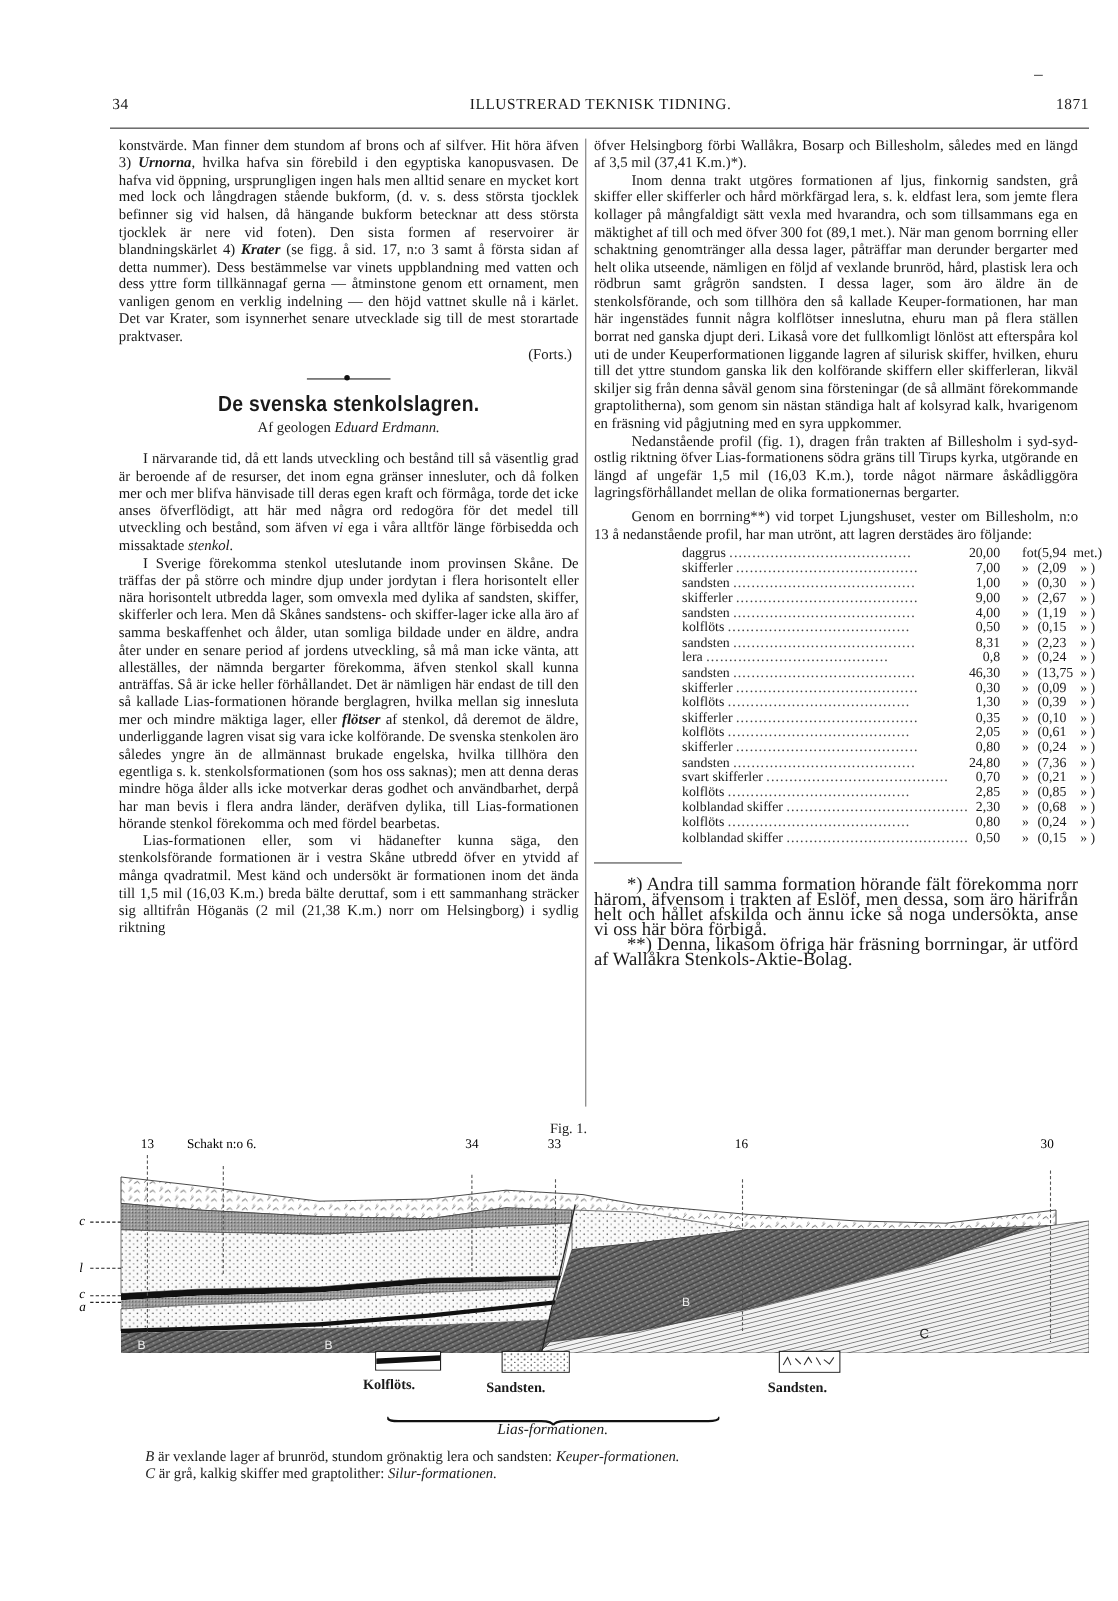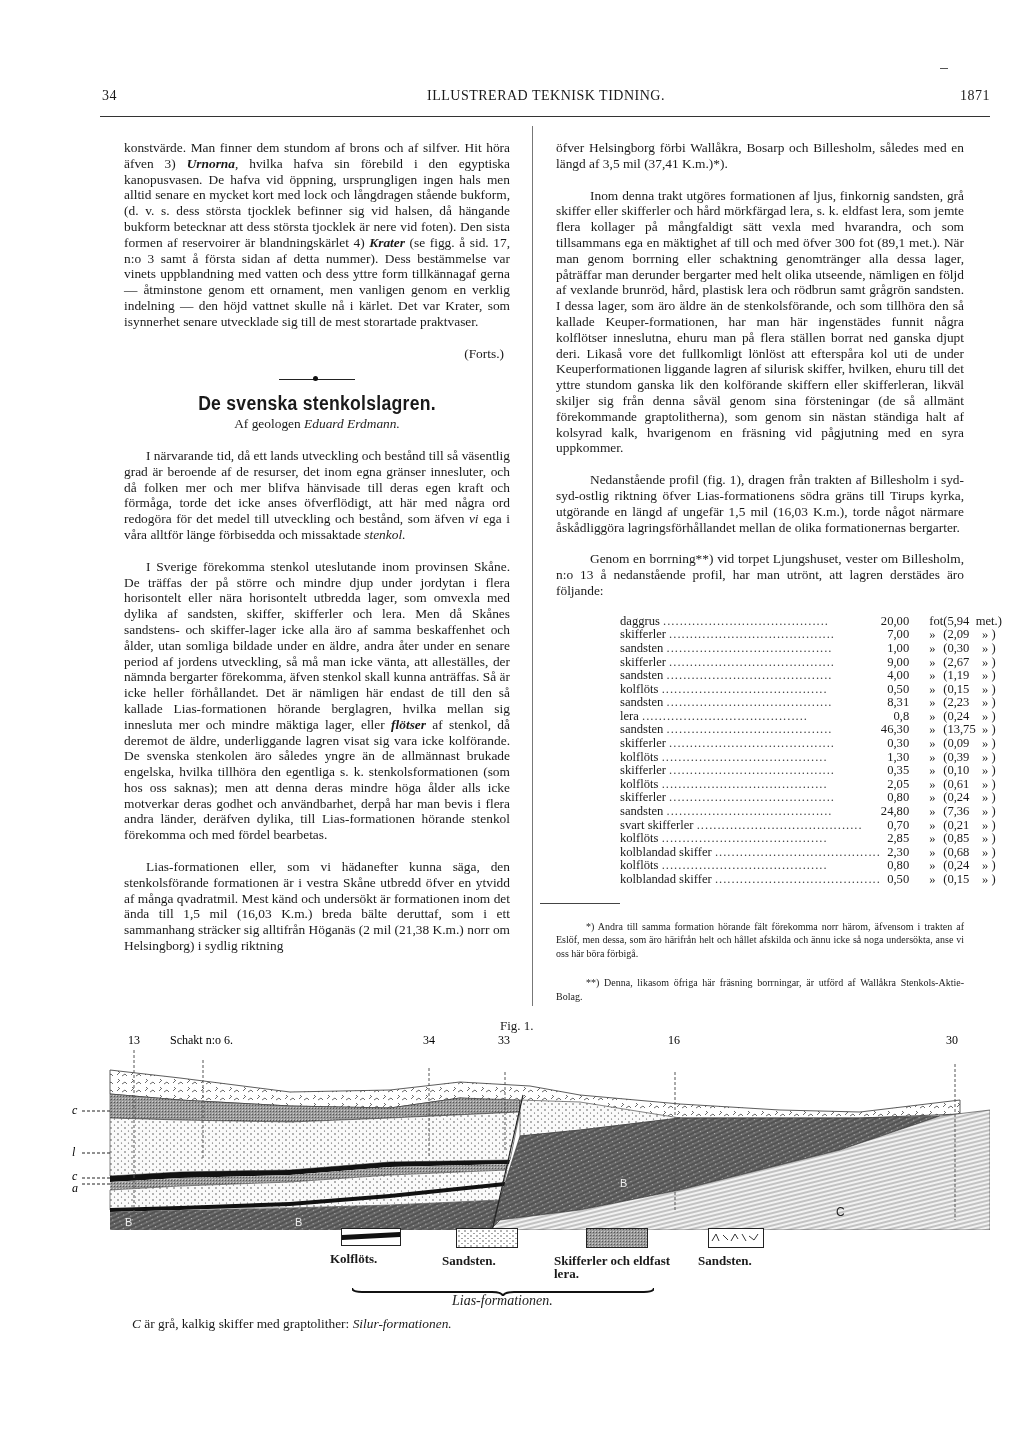--- a/index.html
+++ b/index.html
@@ -7,41 +7,41 @@
   .page { position: absolute; left: 0; top: 0; width: 944px; height: 1455px; }
   .header { position: absolute; left: 102px; top: 88px; width: 888px; height: 22px; font-size: 14px; letter-spacing: 0.5px; }
   .header .pno { position: absolute; left: 0; top: 0; }
   .header .title { position: absolute; left: 0; right: 0; text-align: center; top: 0; }
   .header .year { position: absolute; right: 0; top: 0; }
   .header-rule { position: absolute; left: 100px; top: 116px; width: 890px; border-top: 1px solid #333; }
   .col { position: absolute; font-size: 13.4px; line-height: 15.8px; text-align: justify; }
   .col-left { left: 108px; top: 124px; width: 418px; }
   .col-right { left: 540px; top: 124px; width: 440px; }
   .col-divider { position: absolute; left: 532px; top: 126px; height: 880px; border-left: 1px solid #777; }
-  .col p { margin: 16px; }
+  .col p { margin: 0; }
   .col p.indent { text-indent: 22px; }
   .col p.indent2 { text-indent: 34px; }
   .forts { text-align: right; padding-right: 6px; }
   .ornament { width: 76px; margin: 13px auto 14px auto; position: relative; height: 4px; border-top: 1px solid #222; top: 2px; }
   .ornament::after { content: ""; position: absolute; left: 34px; top: -4px; width: 5px; height: 5px; background: #111; border-radius: 50%; }
   .article-title { font-family: "Liberation Sans", "DejaVu Sans", sans-serif; font-weight: bold; font-size: 20px; text-align: center; margin: 10px 0 4px 0; letter-spacing: 0.3px; transform: scaleX(0.88); }
   .byline { text-align: center; font-size: 13.4px; margin-bottom: 12px; }
   .byline i { font-style: italic; }
   .bold-italic { font-weight: bold; font-style: italic; }
   .ital { font-style: italic; }
   .boring-table { margin: 3px 0 0 80px; border-collapse: collapse; font-size: 12.6px; line-height: 13.6px; }
   .boring-table td { padding: 0; white-space: nowrap; }
   .boring-table td.name { width: 138px; overflow: hidden; }
   .boring-table td.fot { width: 44px; text-align: right; padding-right: 20px; }
   .boring-table td.unit { width: 30px; }
   .boring-table td.met { width: 50px; }
   .boring-table td.munit { width: 22px; text-align: center; }
   .dots { color: #444; letter-spacing: 1px; }
   .fn-rule { width: 80px; border-top: 1px solid #444; margin: 16px 0 12px 0; }
-  .footnote { font-size: 10px; line-height: 13.6px; text-align: justify; margin: 0 0 6px 0; text-indent: 30px; }
+  .footnote { font-size: 17px; line-height: 13.6px; text-align: justify; margin: 0 0 6px 0; text-indent: 30px; }
   .fig-caption { position: absolute; left: 500px; top: 1018px; font-size: 13px; }
   .figure { position: absolute; left: 60px; top: 1030px; width: 930px; height: 200px; }
   .legend { position: absolute; left: 330px; top: 1228px; width: 460px; height: 80px; font-size: 13px; }
   .legend .item { position: absolute; text-align: left; font-weight: bold; }
   .legend .swatch { margin: 0 auto; border: 1px solid #222; height: 16px; }
   .legend .label { margin-top: 6px; line-height: 13px; }
   .lias { position: absolute; left: 452px; top: 1293px; font-size: 14px; font-style: italic; }
   .notes { position: absolute; left: 132px; top: 1316px; font-size: 13.4px; line-height: 16px; }
   .notes i { font-style: italic; }
   .dash-right { position: absolute; left: 940px; top: 68px; width: 8px; border-top: 1px solid #555; }
@@ -327,44 +327,32 @@
         <defs>
             <pattern id="dots-legend" width="6" height="5" patternUnits="userSpaceOnUse">
               <rect width="6" height="5" fill="#fff"></rect>
               <circle cx="2" cy="2" r="0.7" fill="#333"></circle>
               <circle cx="5" cy="4.5" r="0.6" fill="#333"></circle>
             </pattern>
           </defs>
       </svg>
       <div class="label">Sandsten.</div>
     </div>
-    <div class="item" style="left:224px; width:126px;">
-      <svg width="60" height="18" style="display:block;margin:0 auto;border:1px solid #222;">
-        <defs>
-            <pattern id="shale-legend" width="3" height="3" patternUnits="userSpaceOnUse">
-              <rect width="3" height="3" fill="#9a9a9a"></rect>
-              <rect width="1" height="1" fill="#555"></rect>
-              <rect x="2" y="2" width="1" height="1" fill="#d0d0d0"></rect>
-            </pattern>
-          </defs>
-        <rect width="60" height="18" fill="url(#shale-legend)"></rect>
-      </svg>
-      <div class="label">Skifferler och eldfast lera.</div>
-    </div>
     <div class="item" style="left:368px; width:76px;">
       <svg width="54" height="18" style="display:block;margin:0 auto;border:1px solid #222;">
         <rect width="54" height="18" fill="#fff"></rect>
         <path d="M3 12 L7 5 L10 12 M14 6 L19 11 M22 12 L26 5 L29 10 M33 5 L37 12 M40 7 L45 11 L49 5" stroke="#333" stroke-width="1" fill="none"></path>
       </svg>
       <div class="label">Sandsten.</div>
     </div>
 
     <svg style="position:absolute;left:22px;top:58px;" width="302" height="10">
       <path d="M0 2 Q0 6 10 6 L140 6 Q150 6 151 10 Q152 6 162 6 L292 6 Q302 6 302 2" stroke="#111" stroke-width="2" fill="none"></path>
     </svg>
   </div>
   <div class="lias">Lias-formationen.</div>
 
   <div class="notes">
+    <div><i>B</i><span> är vexlande lager af brunröd, stundom grönaktig lera och sandsten: </span><i>Keuper-formationen.</i></div>
     <div><i>C</i><span> är grå, kalkig skiffer med graptolither: </span><i>Silur-formationen.</i></div>
   </div>
 
 </div>
 
 </body></html>

